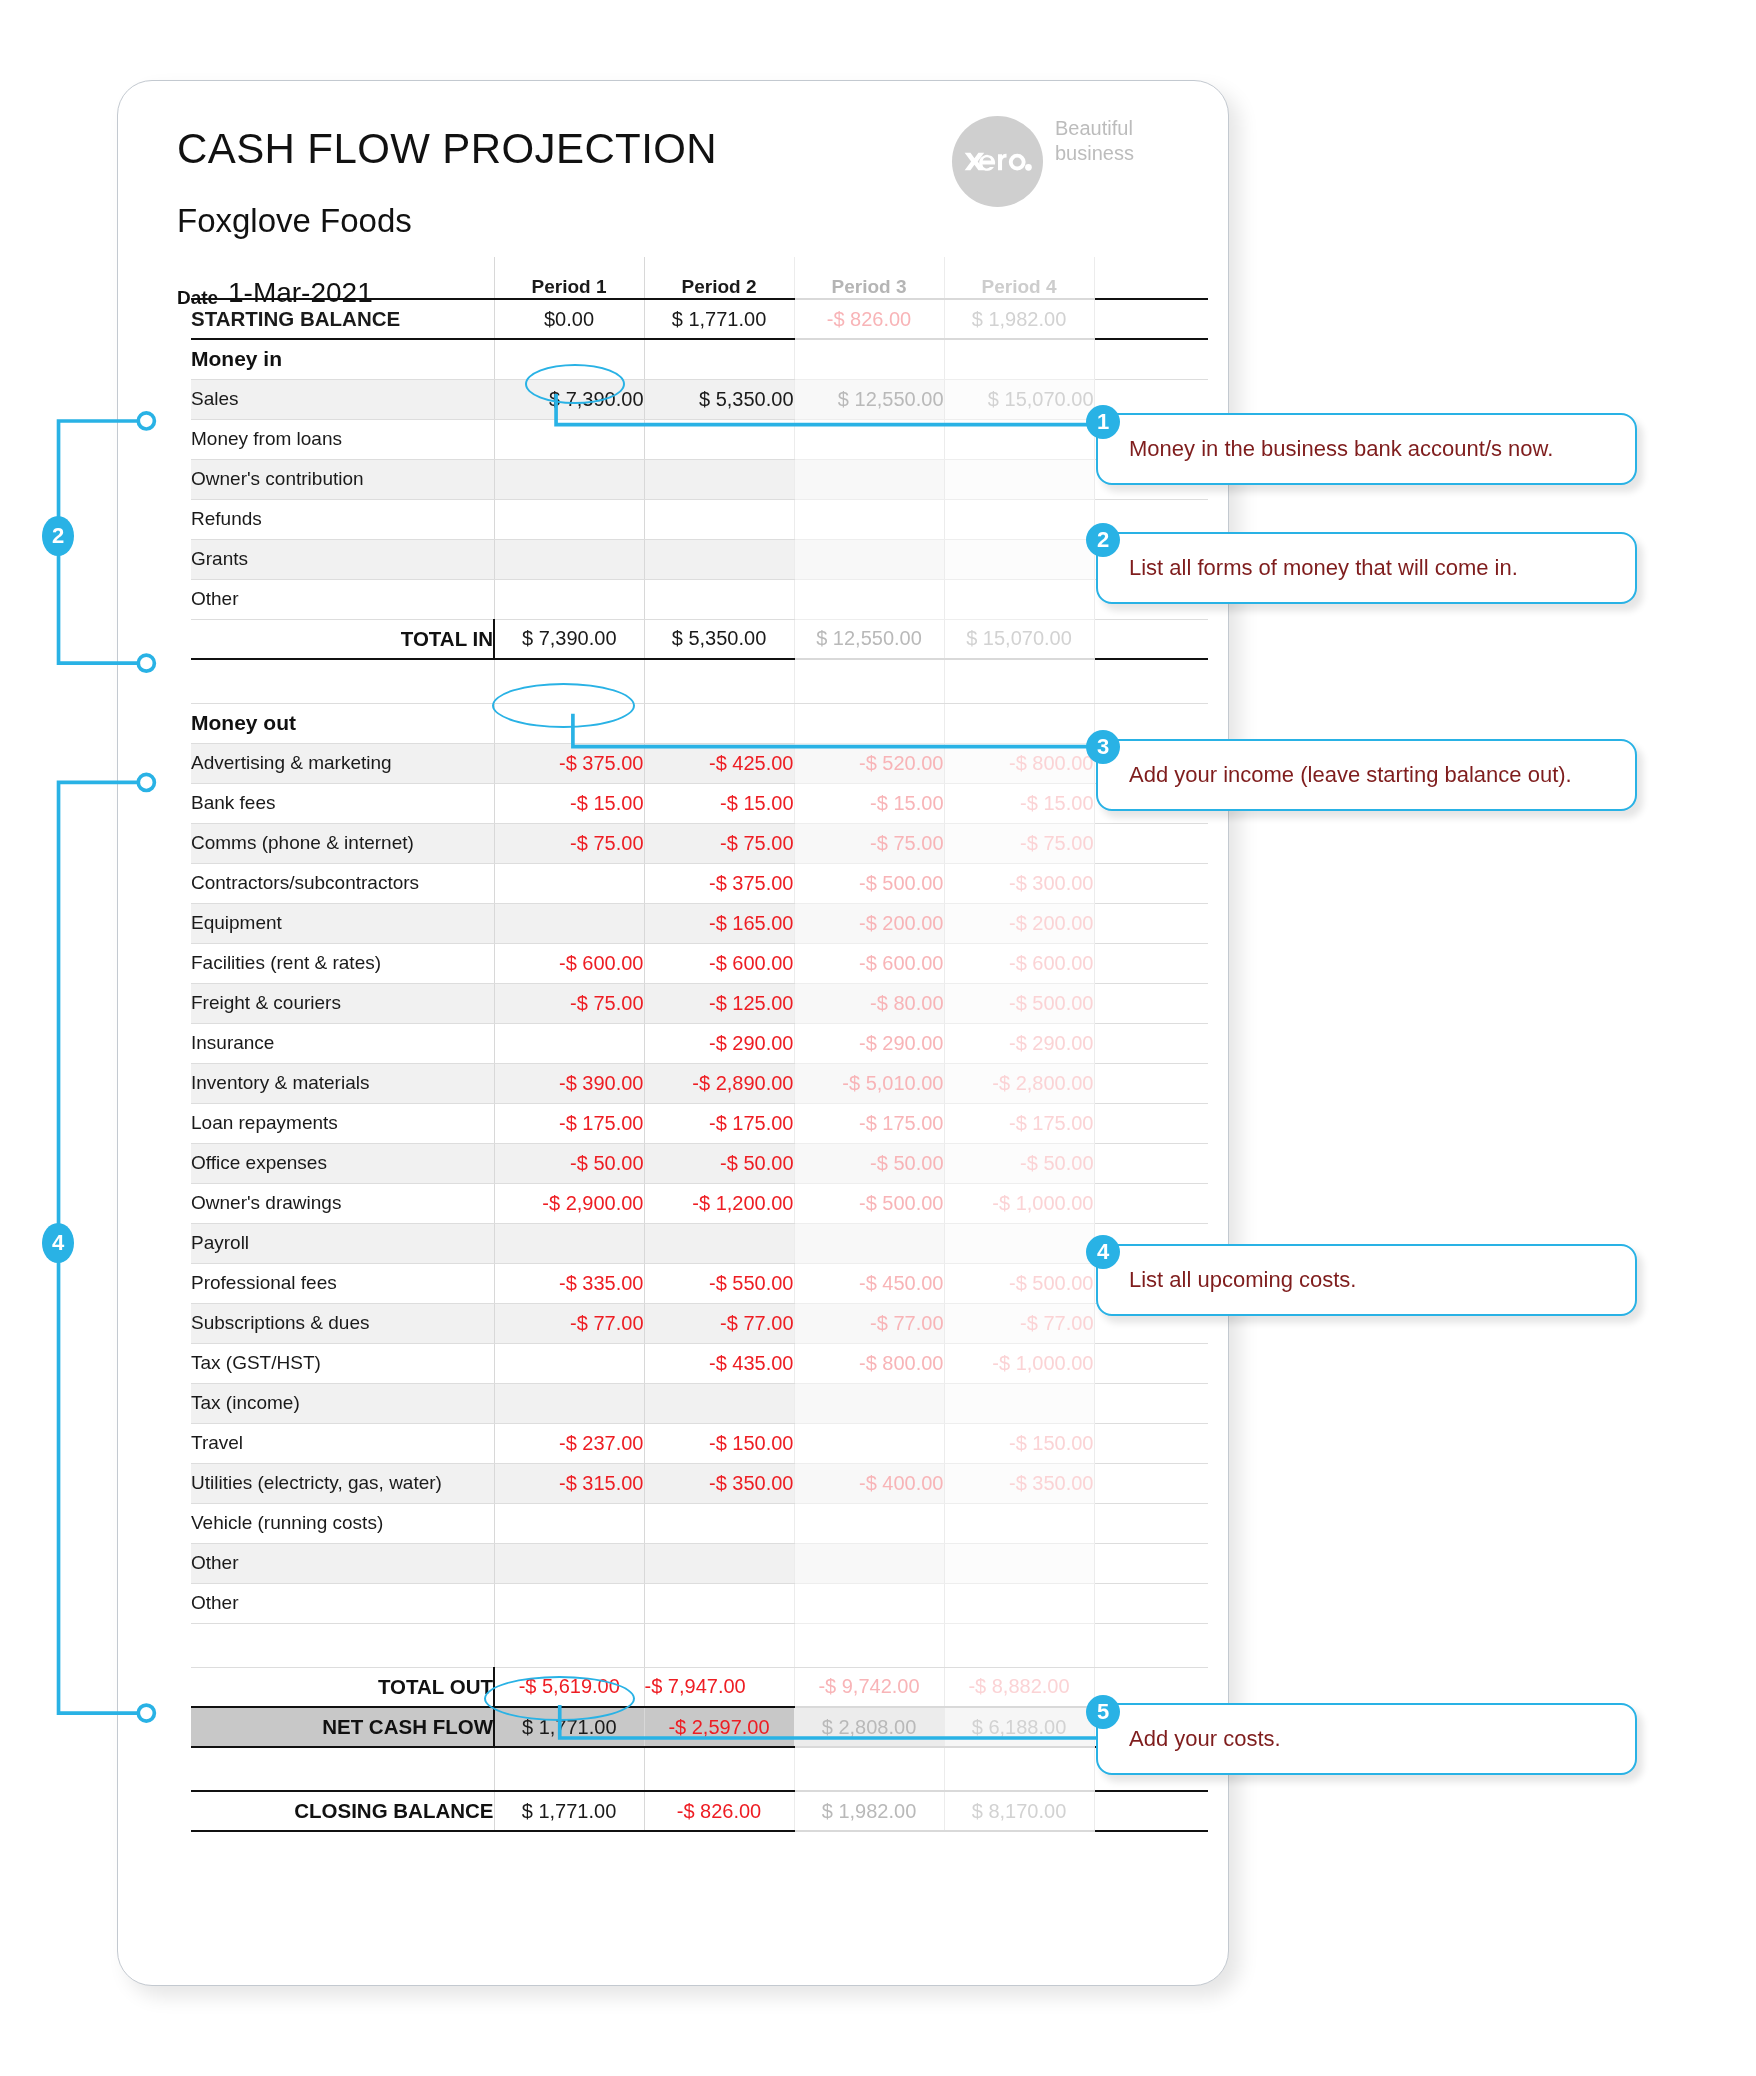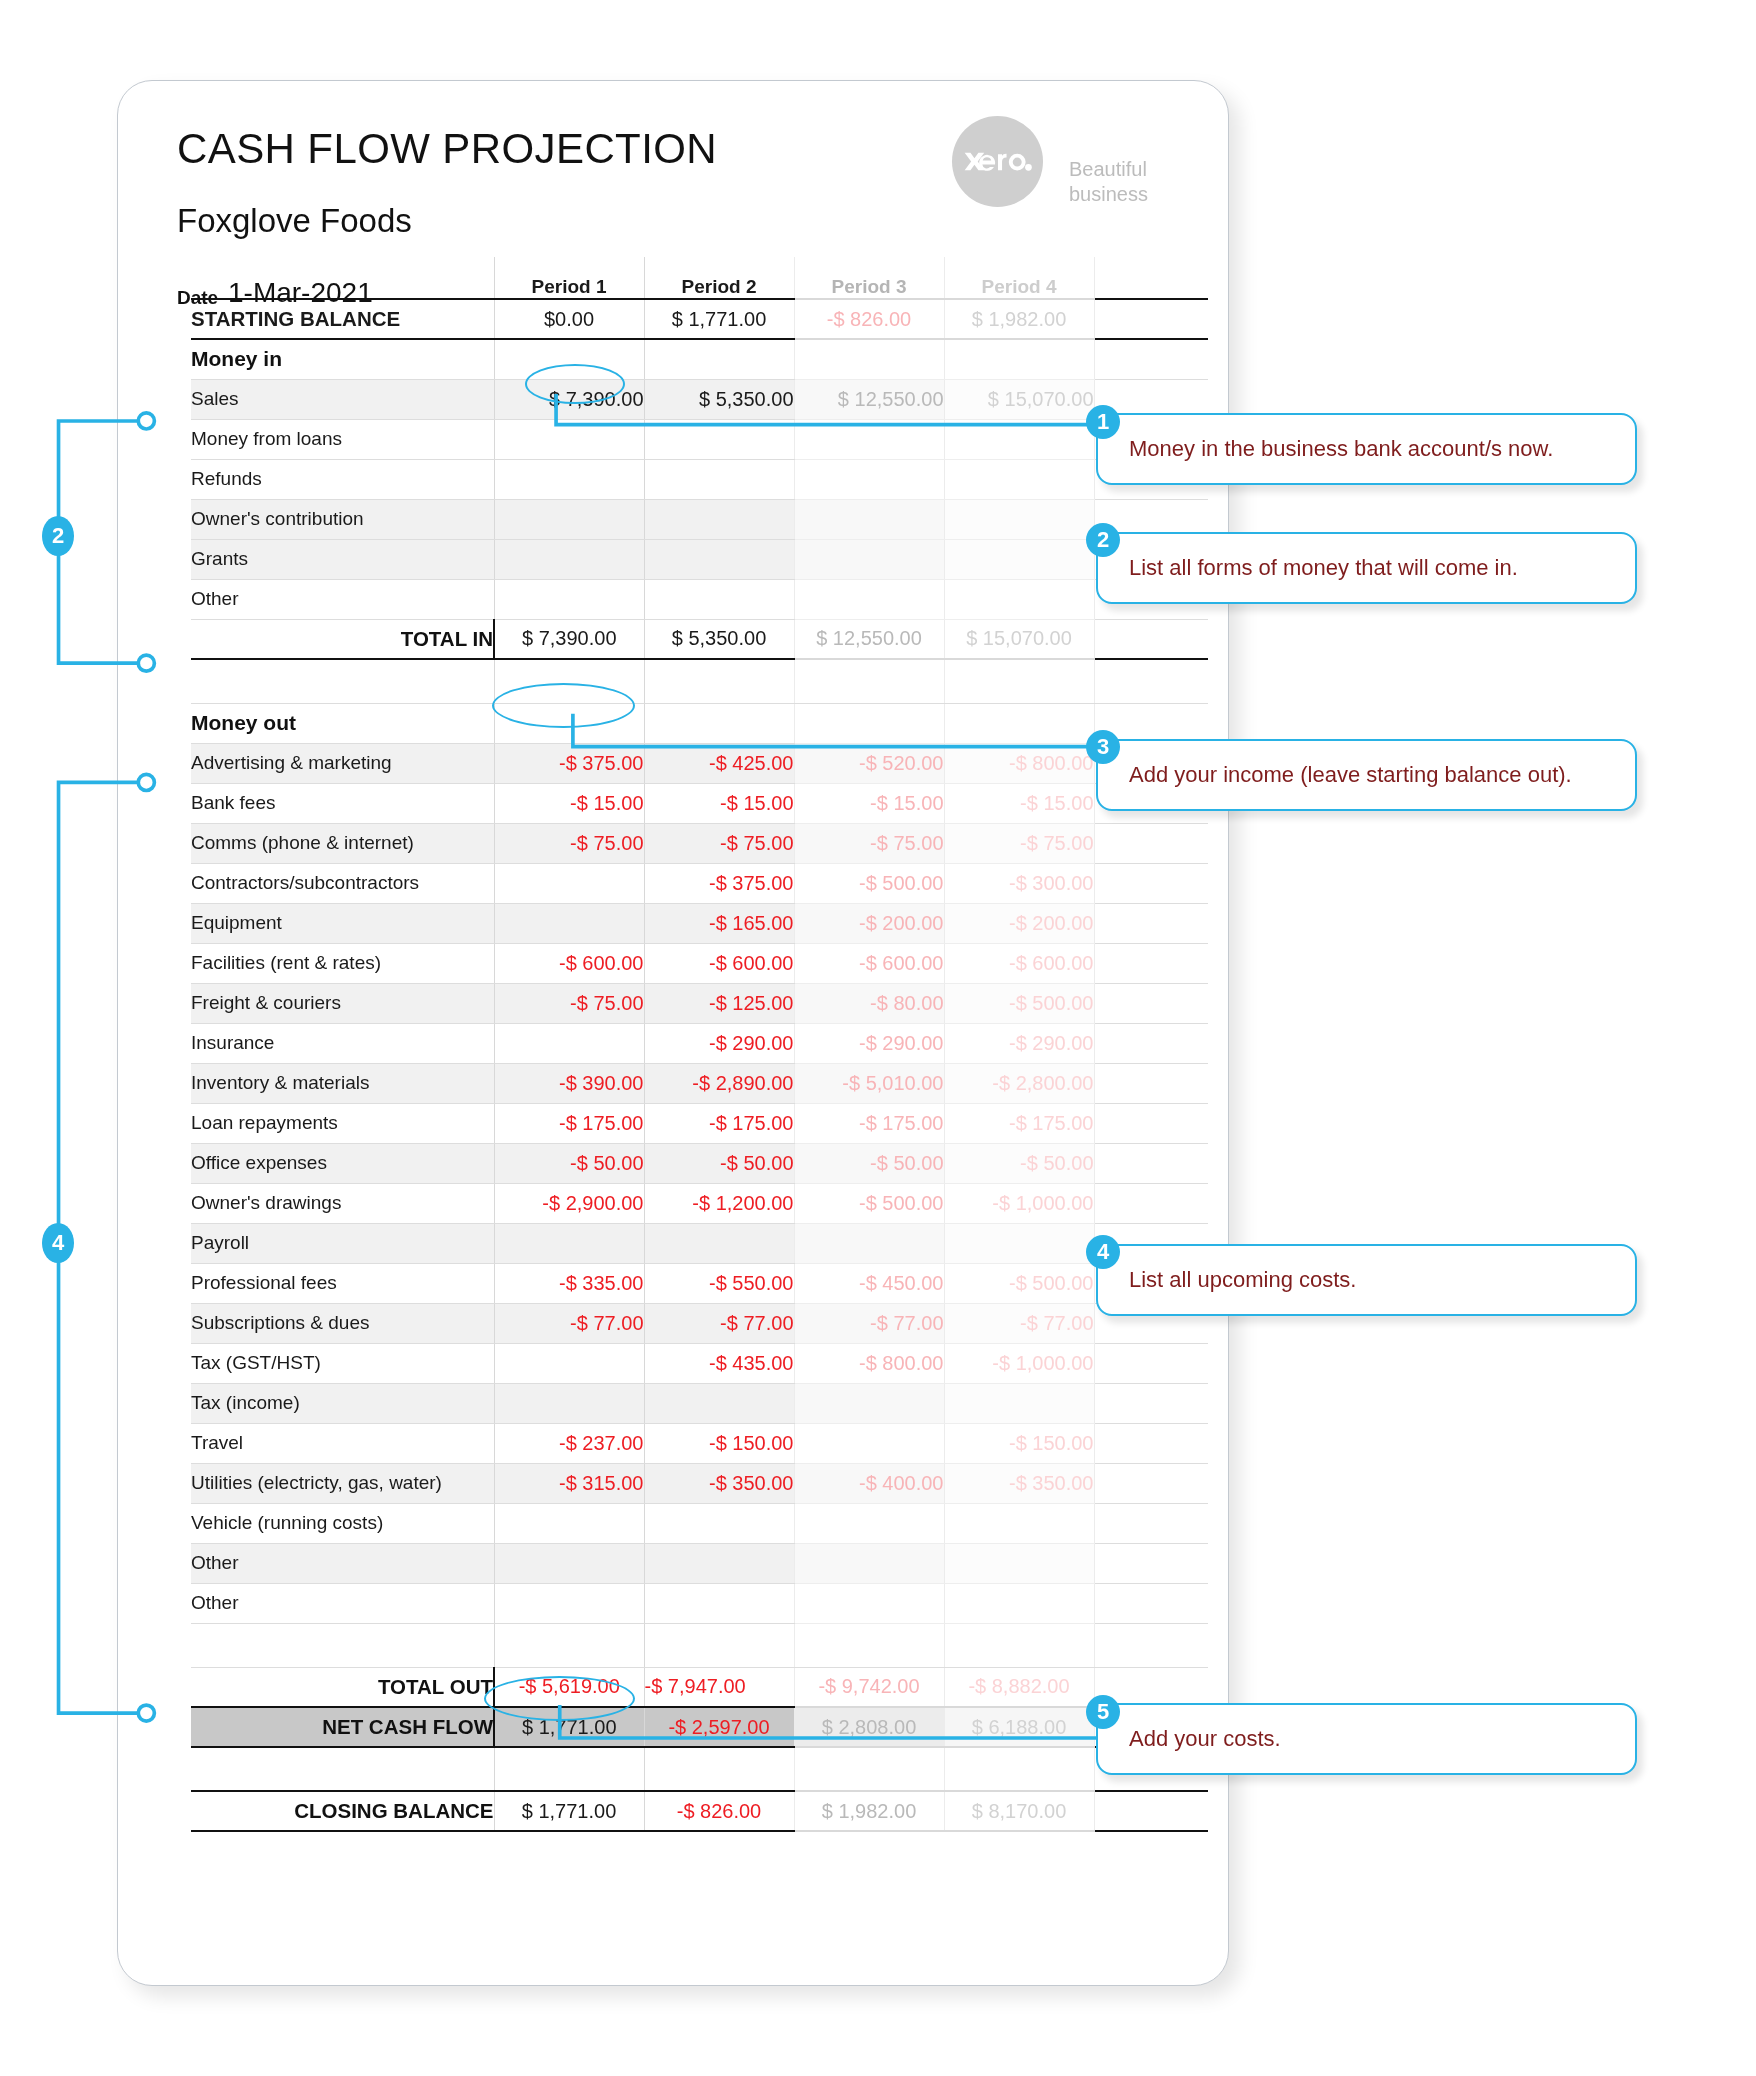--- a/index.html
+++ b/index.html
@@ -35,21 +35,21 @@
   .h-datelabel {
     position: absolute; left: 59px; top: 206px;
     font-size: 19px; font-weight: bold; color: #111;
   }
   .h-datevalue {
     position: absolute; left: 110px; top: 196px;
     font-size: 28px; font-weight: 400; color: #111; white-space: nowrap;
   }
 
   
-  .logo-wrap { position: absolute; left: 834px; top: 35px; display:flex; align-items:flex-end; gap:26px; }
+  .logo-wrap { position: absolute; left: 834px; top: 35px; display:flex; align-items:flex-start; gap:12px; }
   .logo-circle {
     width: 91px; height: 91px; border-radius: 50%;
     background: #cfcfcf; display:flex; align-items:center; justify-content:center;
   }
   .logo-tag { font-size: 20px; line-height: 1.25; color: #bcbcbc; font-weight: 400; }
 
   
   #tbl {
     position: absolute; left: 59px; top: 176px;
     width: 1017px;
@@ -228,30 +228,30 @@
             <td class="vlf"></td>
           </tr>
           <tr class="r thin-bot">
             <td class="lbl">Money from loans</td>
             <td class="num pc vl"></td>
             <td class="num pc vl"></td>
             <td class="num fc1 vlf f1"></td>
             <td class="num fc2 vlf f2"></td>
             <td class="vlf"></td>
           </tr>
+          <tr class="r z thin-bot">
+            <td class="lbl">Owner's contribution</td>
+            <td class="num pc vl"></td>
+            <td class="num pc vl"></td>
+            <td class="num fc1 vlf f1"></td>
+            <td class="num fc2 vlf f2"></td>
+            <td class="vlf"></td>
+          </tr>
           <tr class="r thin-bot">
             <td class="lbl">Refunds</td>
-            <td class="num pc vl"></td>
-            <td class="num pc vl"></td>
-            <td class="num fc1 vlf f1"></td>
-            <td class="num fc2 vlf f2"></td>
-            <td class="vlf"></td>
-          </tr>
-          <tr class="r z thin-bot">
-            <td class="lbl">Owner's contribution</td>
             <td class="num pc vl"></td>
             <td class="num pc vl"></td>
             <td class="num fc1 vlf f1"></td>
             <td class="num fc2 vlf f2"></td>
             <td class="vlf"></td>
           </tr>
           <tr class="r z thin-bot">
             <td class="lbl">Grants</td>
             <td class="num pc vl"></td>
             <td class="num pc vl"></td>

